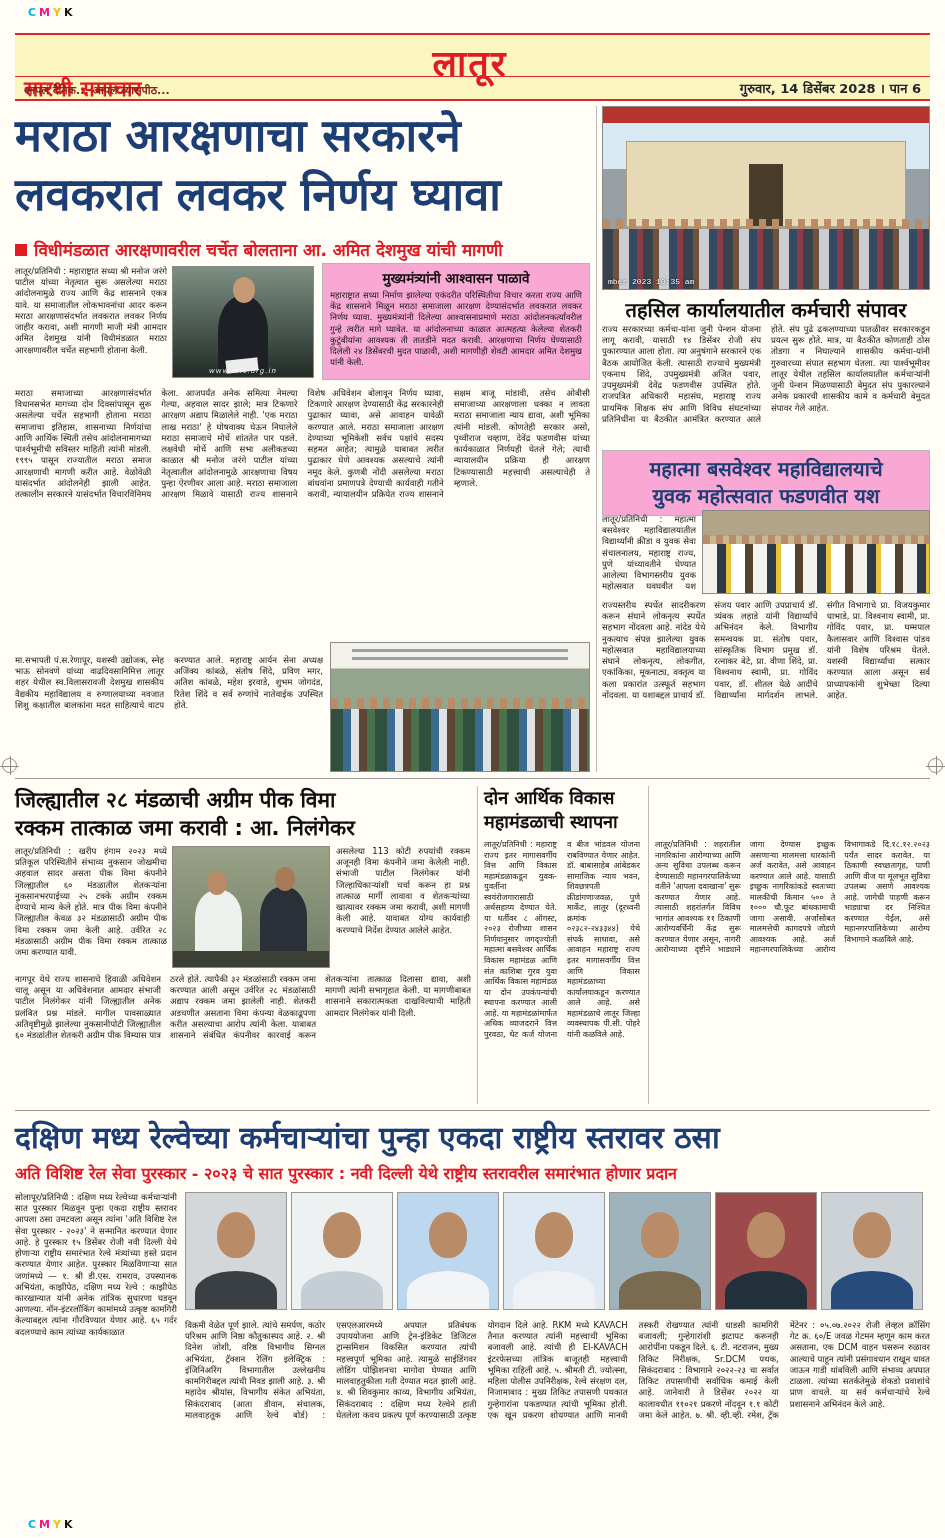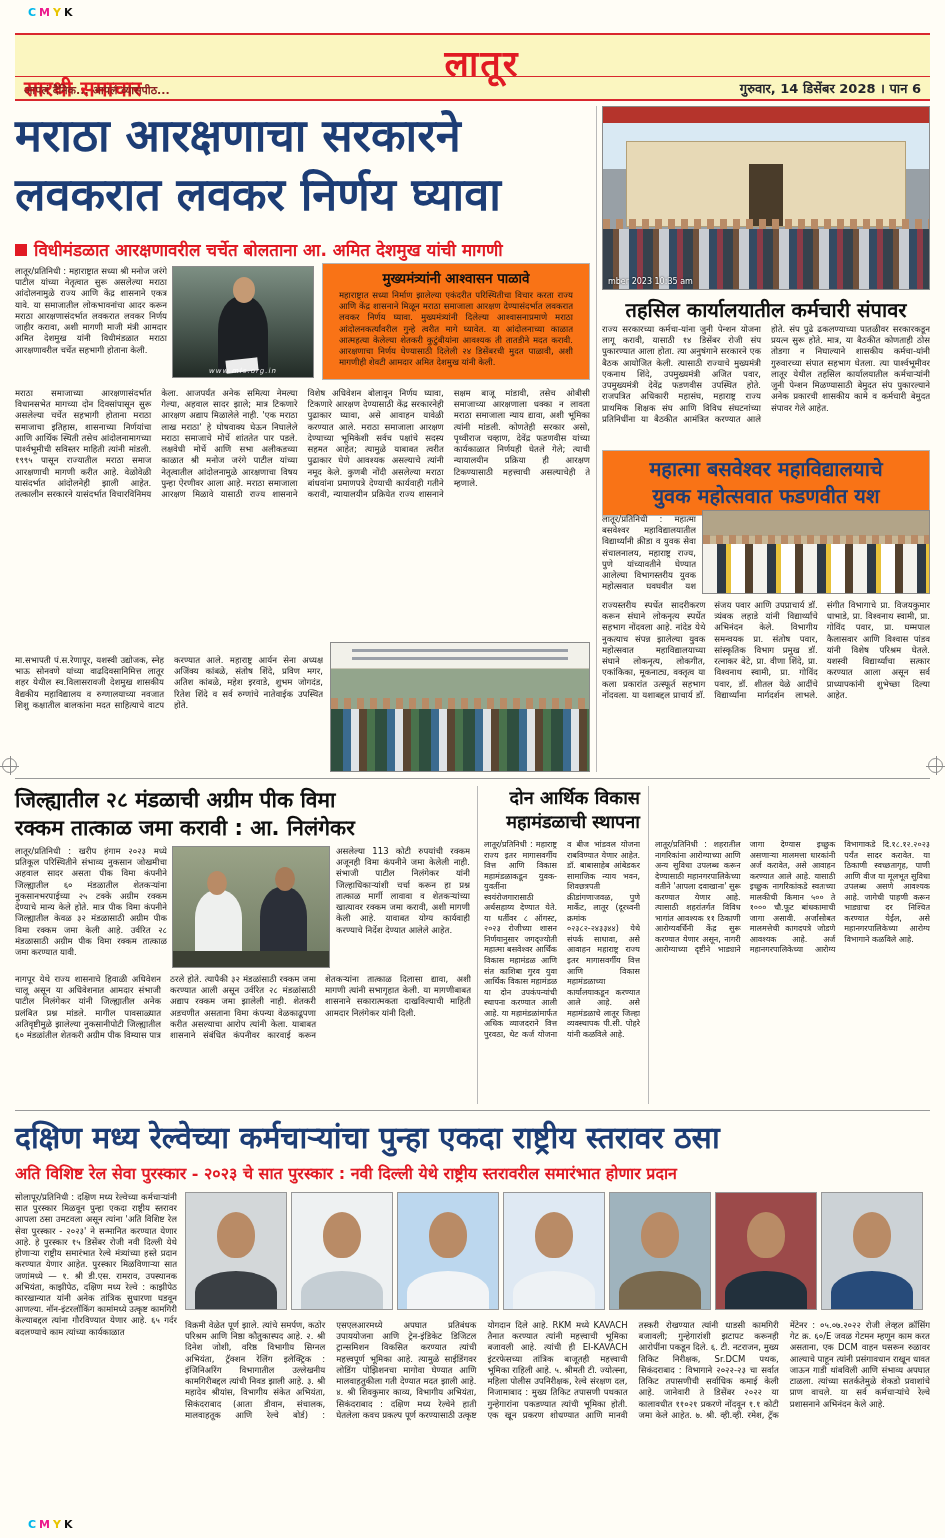--- a/index.html
+++ b/index.html
@@ -20,26 +20,26 @@
   .city{color:#e11a23;font-weight:800;font-size:36px;letter-spacing:2px;text-align:center;}
   .dateline{color:#23252c;font-weight:700;font-size:13px;text-align:right;}
   
   .lead-hl{color:#1d3d75;font-weight:800;font-size:45px;line-height:1.32;}
   .sub-red{color:#e11a23;font-weight:700;font-size:17px;}
   .h-black{color:#101010;font-weight:800;}
   .h-navy{color:#1d3d75;font-weight:800;}
   .bullet{display:inline-block;width:12px;height:12px;background:#e11a23;margin-right:7px;}
   .vrule{background:#b9b9b9;width:1px;}
   .hrule{background:#9a9a9a;height:1px;}
-  .boxed{border:1px solid #b5b5b5;padding:5px 16px;background:#f97316;}
+  .boxed{border:1px solid #b5b5b5;padding:5px 7px;background:#f9a8d4;}
   .box-title{font-weight:800;font-size:13.5px;color:#101010;text-align:center;margin-bottom:3px;}
   
   .photo{position:absolute;overflow:hidden;border:1px solid #8a8a8a;background:#98a0a6;}
   .wm{position:absolute;left:0;right:0;bottom:2px;text-align:center;color:#fff;font-size:7px;opacity:.9;letter-spacing:1px;}
-  .ts{position:absolute;left:5px;bottom:3px;color:#fff;font-size:8px;text-shadow:0 0 2px #000;}
+  .ts{position:absolute;left:5px;bottom:3px;color:#fff;font-size:8px;text-shadow:0 0 2px #000;font-family:Liberation Mono, monospace;}
   .heads{background:repeating-linear-gradient(90deg,#b98b66 0 7px,rgba(0,0,0,0) 7px 13px);}
   
   .ph-leg{background:linear-gradient(180deg,#7d8f83 0%,#46544c 60%,#222b26 100%);font-style:italic;}
   .pl-person{position:absolute;left:32%;top:26%;width:36%;height:70%;background:#1d2024;border-radius:45% 45% 8% 8%;}
   .pl-head{position:absolute;left:43%;top:9%;width:22px;height:26px;background:#c59a74;border-radius:50%;}
   .pl-paper{position:absolute;left:38%;bottom:5%;width:32px;height:13px;background:#ececec;transform:rotate(-6deg);}
   
   .pt-banner{position:absolute;top:0;left:0;right:0;height:16px;background:#b5342c;}
   .pt-sky{position:absolute;top:16px;left:0;right:0;height:46px;background:#d9e9f3;}
   .pt-building{position:absolute;top:34px;left:7%;width:86%;height:86px;background:#e7d9b6;border:1px solid #b3a077;}
@@ -90,21 +90,21 @@
 <div class="page">
 
   <div class="abs cmyk" style="left:28px;top:6px;"><span class="c">C</span><span class="m">M</span><span class="y">Y</span><span class="k">K</span></div>
   <div class="abs cmyk" style="left:28px;top:1518px;"><span class="c">C</span><span class="m">M</span><span class="y">Y</span><span class="k">K</span></div>
   <div class="regmark" style="left:2px;top:758px;"></div>
   <div class="regmark" style="right:2px;top:758px;"></div>
 
   <div class="abs rule-red" style="left:15px;top:33px;width:915px;"></div>
   <div class="abs band" style="left:15px;top:35px;width:915px;height:64px;"></div>
   <div class="abs brand" style="left:24px;top:42px;margin-top:32px;">सारथी समाचार</div>
-  <div class="abs city" style="left:342px;top:38px;width:280px;">लातूर</div>
+  <div class="abs city" style="left:330px;top:38px;width:280px;">लातूर</div>
   <div class="abs rule-red" style="left:15px;top:76px;width:915px;height:1px;"></div>
   <div class="abs tagline" style="left:24px;top:82px;">आपलं दैनिक... आपलं व्यासपीठ...</div>
   <div class="abs dateline" style="right:24px;top:79px;width:320px;">गुरुवार, 14 डिसेंबर 2028 । पान 6</div>
   <div class="abs rule-red" style="left:15px;top:99px;width:915px;"></div>
 
   <div class="abs" style="left:15px;top:238px;width:582px;">
     <span class="bullet"></span><span class="sub-red">विधीमंडळात आरक्षणावरील चर्चेत बोलताना आ. अमित देशमुख यांची मागणी</span>
   </div>
   <div class="abs lead-hl preline" style="left:15px;top:106px;width:582px;">मराठा आरक्षणाचा सरकारने
 लवकरात लवकर निर्णय घ्यावा</div>
@@ -169,21 +169,21 @@
     <div class="pn-head1"></div>
     <div class="pn-man2"></div>
     <div class="pn-head2"></div>
     <div class="pn-desk"></div>
   </div>
   <div class="abs txt" style="left:336px;top:846px;width:134px;height:122px;">असलेल्या 113 कोटी रुपयांची रक्कम अजूनही विमा कंपनीने जमा केलेली नाही. संभाजी पाटील निलंगेकर यांनी जिल्हाधिकाऱ्यांशी चर्चा करून हा प्रश्न तात्काळ मार्गी लावावा व शेतकऱ्यांच्या खात्यावर रक्कम जमा करावी, अशी मागणी केली आहे. यावाबत योग्य कार्यवाही करण्याचे निर्देश देण्यात आलेले आहेत.</div>
   <div class="abs txt cols3" style="left:15px;top:974px;width:456px;height:130px;">नागपूर येथे राज्य शासनाचे हिवाळी अधिवेशन चालू असून या अधिवेशनात आमदार संभाजी पाटील निलंगेकर यांनी जिल्ह्यातील अनेक प्रलंबित प्रश्न मांडले. मागील पावसाळ्यात अतिवृष्टीमुळे झालेल्या नुकसानीपोटी जिल्ह्यातील ६० मंडळांतील शेतकरी अग्रीम पीक विम्यास पात्र ठरले होते. त्यापैकी ३२ मंडळांसाठी रक्कम जमा करण्यात आली असून उर्वरित २८ मंडळांसाठी अद्याप रक्कम जमा झालेली नाही. शेतकरी अडचणीत असताना विमा कंपन्या वेळकाढूपणा करीत असल्याचा आरोप त्यांनी केला. याबाबत शासनाने संबंधित कंपनीवर कारवाई करून शेतकऱ्यांना तात्काळ दिलासा द्यावा, अशी मागणी त्यांनी सभागृहात केली. या मागणीबाबत शासनाने सकारात्मकता दाखविल्याची माहिती आमदार निलंगेकर यांनी दिली.</div>
 
   <div class="abs vrule" style="left:477px;top:786px;height:318px;"></div>
 
-  <div class="abs h-black preline" style="left:484px;top:786px;width:156px;font-size:18px;text-align:right;line-height:1.35;">दोन आर्थिक विकास
+  <div class="abs h-black preline" style="left:484px;top:786px;width:156px;font-size:18px;text-align:left;line-height:1.35;">दोन आर्थिक विकास
 महामंडळाची स्थापना</div>
   <div class="abs txt cols2" style="left:484px;top:840px;width:156px;height:264px;font-size:8px;">लातूर/प्रतिनिधी : महाराष्ट्र राज्य इतर मागासवर्गीय वित्त आणि विकास महामंडळाकडून युवक-युवतींना स्वयंरोजगारासाठी अर्थसहाय्य देण्यात येते. या धर्तीवर ८ ऑगस्ट, २०२३ रोजीच्या शासन निर्णयानुसार जगद्ज्योती महात्मा बसवेश्वर आर्थिक विकास महामंडळ आणि संत काशिबा गुरव युवा आर्थिक विकास महामंडळ या दोन उपकंपन्यांची स्थापना करण्यात आली आहे. या महामंडळांमार्फत अधिक व्याजदराने वित्त पुरवठा, थेट कर्ज योजना व बीज भांडवल योजना राबविण्यात येणार आहेत. डॉ. बाबासाहेब आंबेडकर सामाजिक न्याय भवन, शिवछत्रपती क्रीडांगणाजवळ, पुणे मार्केट, लातूर (दूरध्वनी क्रमांक ०२३८२-२४३३४४) येथे संपर्क साधावा, असे आवाहन महाराष्ट्र राज्य इतर मागासवर्गीय वित्त आणि विकास महामंडळाच्या कार्यालयाकडून करण्यात आले आहे. असे महामंडळाचे लातूर जिल्हा व्यवस्थापक पी.सी. पोहरे यांनी कळविले आहे.</div>
 
   <div class="abs vrule" style="left:648px;top:786px;height:318px;"></div>
 
   <div class="abs txt cols3" style="left:655px;top:840px;width:275px;height:264px;font-size:8px;">लातूर/प्रतिनिधी : शहरातील नागरिकांना आरोग्याच्या आणि अन्य सुविधा उपलब्ध करून देण्यासाठी महानगरपालिकेच्या वतीने 'आपला दवाखाना' सुरू करण्यात येणार आहे. त्यासाठी शहरांतर्गत विविध भागांत आवश्यक ११ ठिकाणी आरोग्यवर्धिनी केंद्र सुरू करण्यात येणार असून, नागरी आरोग्याच्या दृष्टीने भाड्याने जागा देण्यास इच्छुक असणाऱ्या मालमत्ता धारकांनी अर्ज करावेत, असे आवाहन करण्यात आले आहे. यासाठी इच्छुक नागरिकांकडे स्वतःच्या मालकीची किमान ५०० ते १००० चौ.फूट बांधकामाची जागा असावी. अर्जासोबत मालमत्तेची कागदपत्रे जोडणे आवश्यक आहे. अर्ज महानगरपालिकेच्या आरोग्य विभागाकडे दि.१८.१२.२०२३ पर्यंत सादर करावेत. या ठिकाणी स्वच्छतागृह, पाणी आणि वीज या मूलभूत सुविधा उपलब्ध असणे आवश्यक आहे. जागेची पाहणी करून भाड्याचा दर निश्चित करण्यात येईल, असे महानगरपालिकेच्या आरोग्य विभागाने कळविले आहे.</div>
 
   <div class="abs hrule" style="left:15px;top:1110px;width:915px;"></div>
 
   <div class="abs h-navy" style="left:15px;top:1116px;width:915px;font-size:30px;">दक्षिण मध्य रेल्वेच्या कर्मचाऱ्यांचा पुन्हा एकदा राष्ट्रीय स्तरावर ठसा</div>

